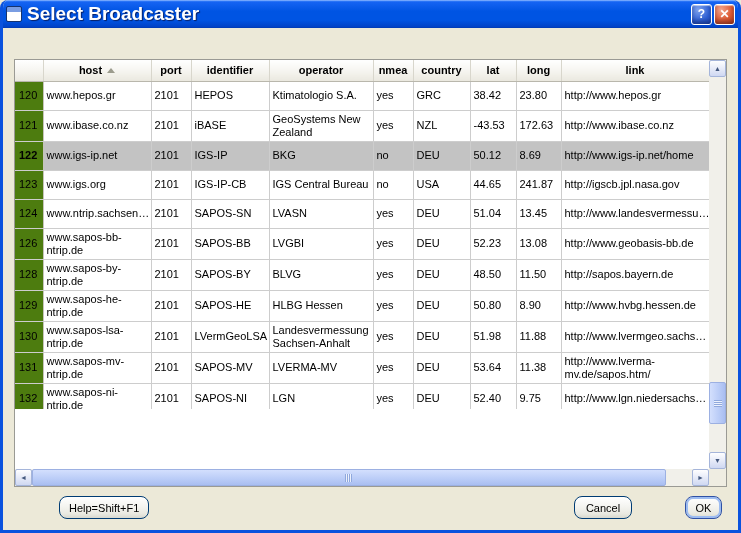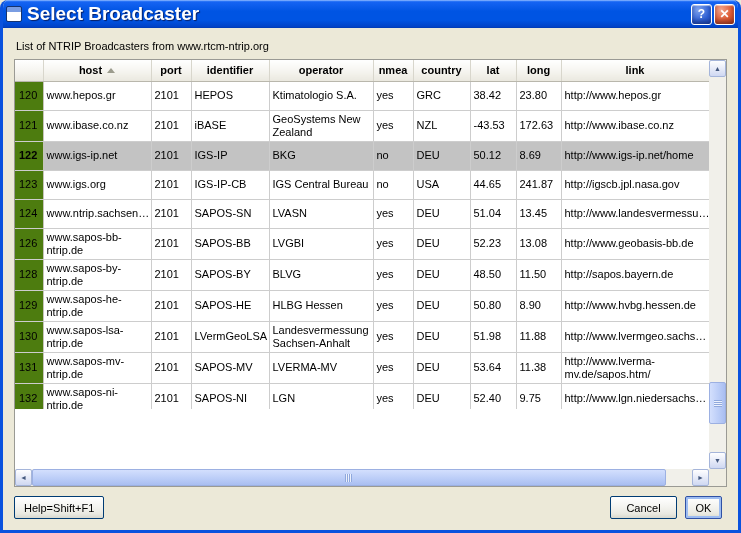--- a/index.html
+++ b/index.html
@@ -128,27 +128,28 @@
     background: linear-gradient(180deg, #D3DFFD, #BACCF7 60%, #A9BEF1);
   }
   .grip-h { width: 8px; height: 7px;
     background: repeating-linear-gradient(180deg, #8FA8DC 0 1px, rgba(255,255,255,0.7) 1px 2px); }
   .grip-v { width: 7px; height: 8px;
     background: repeating-linear-gradient(90deg, #8FA8DC 0 1px, rgba(255,255,255,0.7) 1px 2px); }
   
   .xp-btn {
     font-family: inherit; font-size: 11px; color: #000;
     height: 23px; padding: 0 9px;
-    border: 1px solid #003C74; border-radius: 2px;
+    border: 1px solid #003C74; border-radius: 8px;
     background: linear-gradient(180deg, #FFFFFF, #F4F4F0 45%, #E9E9E1 80%, #D8D8CE);
     cursor: default;
+    margin-left: 45px;
   }
   .help-btn { position: absolute; left: 11px; top: 468px; }
   .footer-right { position: absolute; right: 16px; top: 468px; display: flex; gap: 8px; }
-  .xp-btn.cancel { width: 67px; }
+  .xp-btn.cancel { width: 58px; }
   .xp-btn.ok { width: 37px; }
   .xp-btn.default {
     border-color: #2F51A5;
     box-shadow: inset 0 0 0 2px #9DBCF1;
   }
 </style>
 </head>
 <body>
 
 <div class="window">
@@ -159,21 +160,20 @@
       <div class="tb-btn help">
         <span>?</span>
       </div>
       <div class="tb-btn close">
         <span>✕</span>
       </div>
     </div>
   </div>
 
   <div class="content">
-    <div class="caption">List of NTRIP Broadcasters from www.rtcm-ntrip.org</div>
 
     <div class="table-frame">
       <div class="grid-area">
         <table class="grid">
           <colgroup>
             <col style="width:28px">
               <col style="width:108px">
               <col style="width:40px">
             <col style="width:78px">
               <col style="width:104px">

